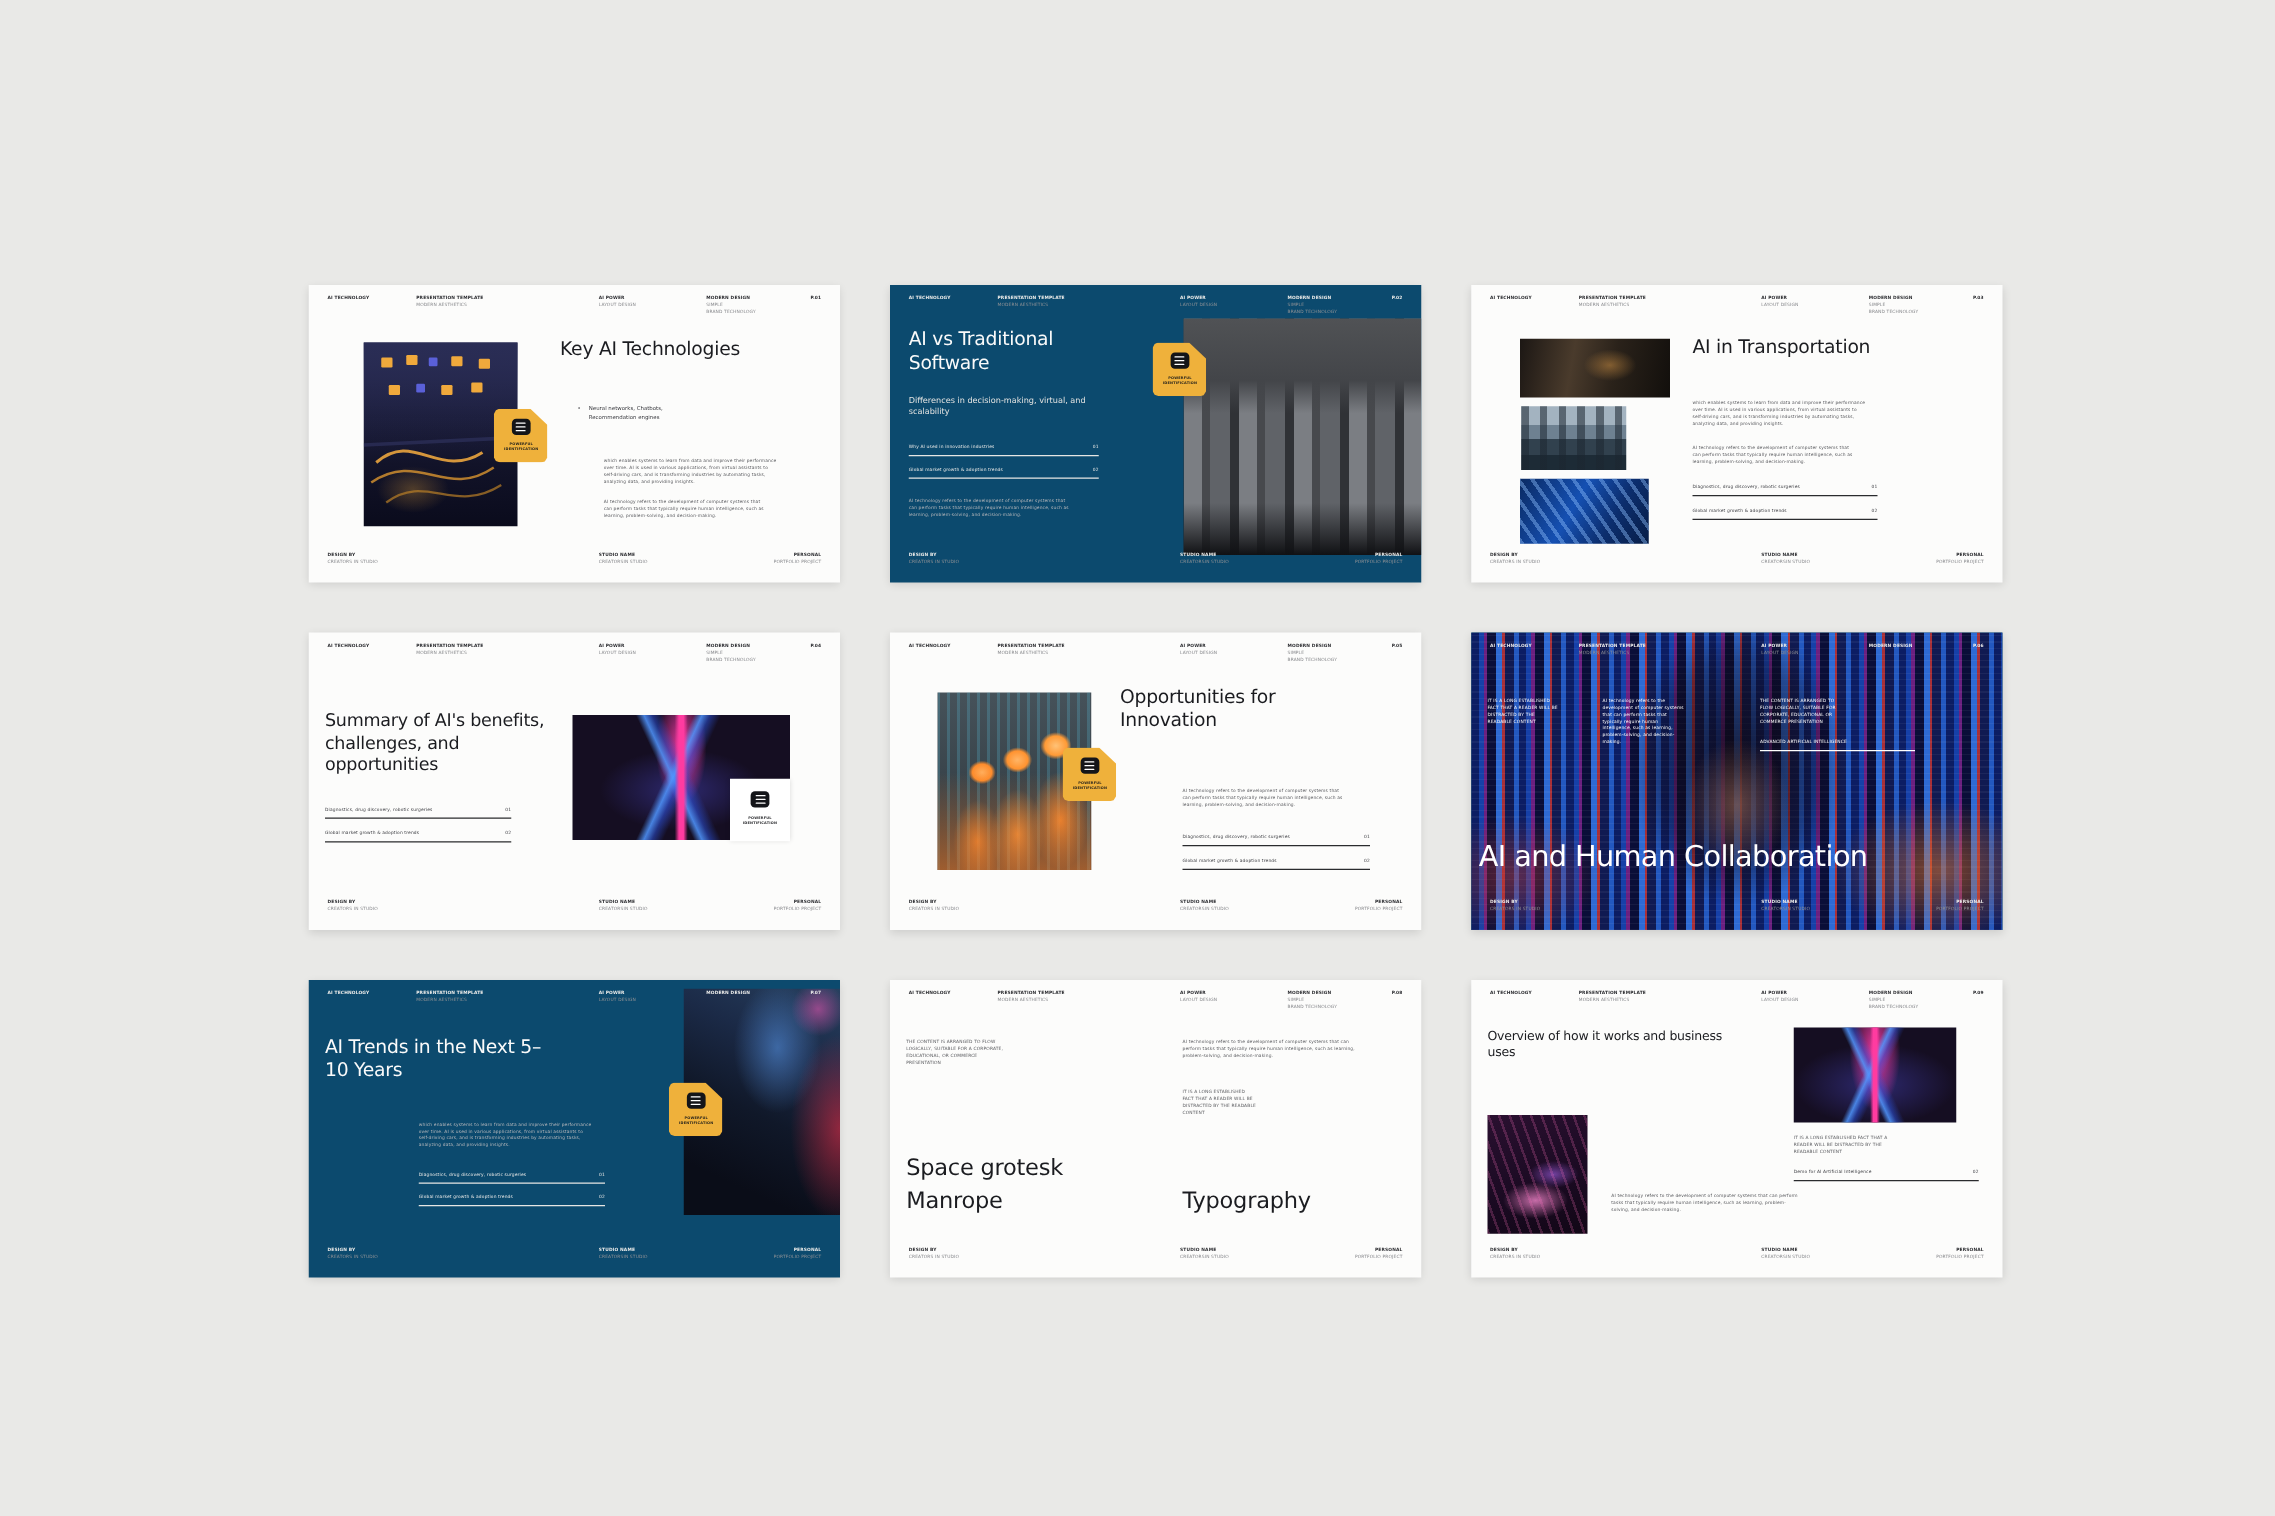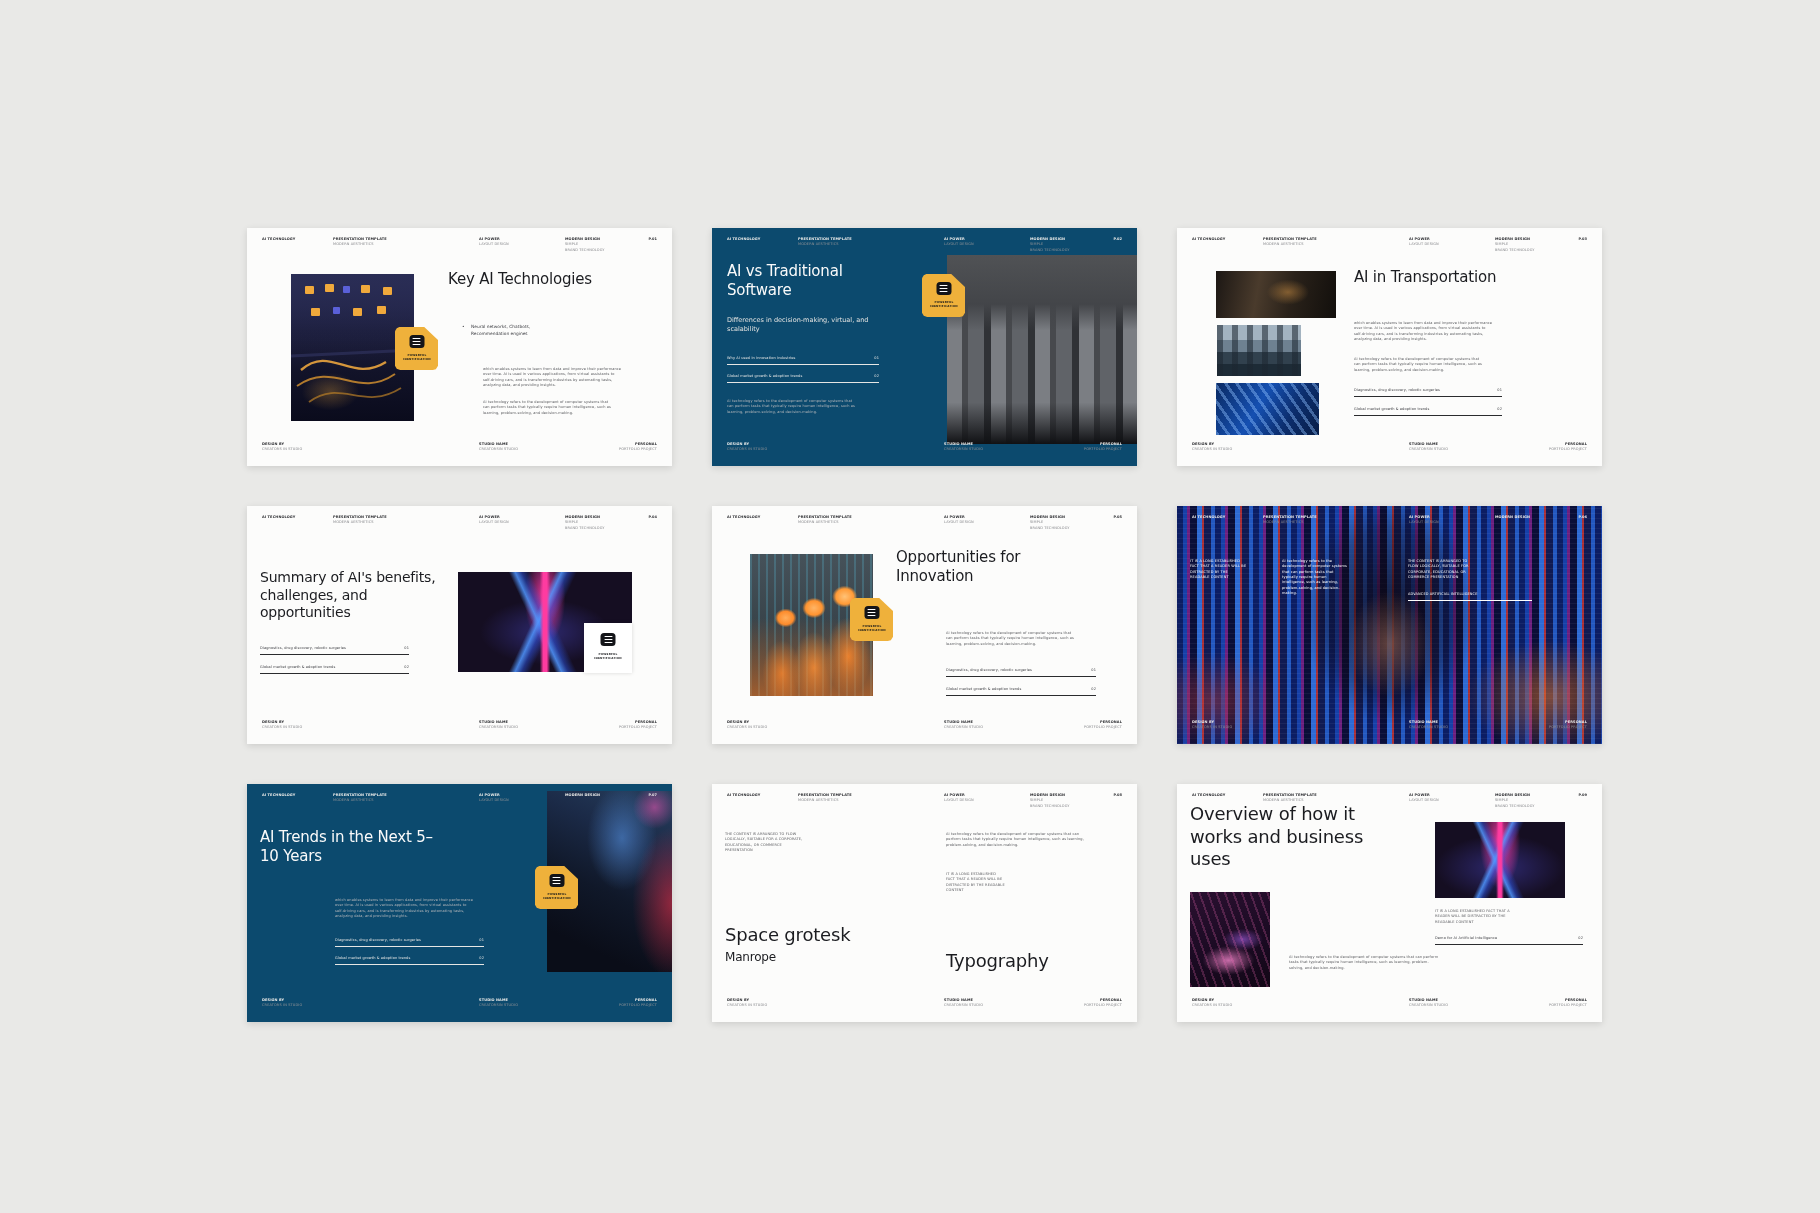--- a/index.html
+++ b/index.html
@@ -402,20 +402,21 @@
         <div class="hl1">MODERN DESIGN</div>
       </div>
     <div class="mi r hl1" style="right:15px;top:8px;width:100px">P.06</div>
 
     <div class="mi" style="left:13px;top:52px;width:115px;color:#fff">IT IS A LONG ESTABLISHED FACT THAT A READER WILL BE DISTRACTED BY THE READABLE CONTENT</div>
     <div class="mi" style="left:105px;top:52px;width:135px;color:#fff">AI technology refers to the development of computer systems that can perform tasks that typically require human intelligence, such as learning, problem-solving, and decision-making.</div>
     <div class="mi" style="left:231px;top:52px;width:135px;color:#fff">THE CONTENT IS ARRANGED TO FLOW LOGICALLY, SUITABLE FOR CORPORATE, EDUCATIONAL OR COMMERCE PRESENTATION</div>
     <div class="stat" style="left:231px;top:84px;width:124px;border-bottom-color:#fff">
       <div class="mi" style="left:0;top:1px;width:248px;color:#fff">ADVANCED ARTIFICIAL INTELLIGENCE</div>
     </div>
+    <div class="t" style="left:6px;top:166px;width:420px;font-size:23px;letter-spacing:-.5px;color:#ffffff">AI and Human Collaboration</div>
 
     <div class="mi" style="left:15px;top:213px;width:200px">
         <div class="hl1">DESIGN BY</div>
         <div class="hl2">CREATORS IN STUDIO</div>
       </div>
     <div class="mi" style="left:232px;top:213px;width:200px">
         <div class="hl1">STUDIO NAME</div>
         <div class="hl2">CREATORSIN STUDIO</div>
       </div>
     <div class="mi r" style="right:15px;top:213px;width:160px">
@@ -492,21 +493,21 @@
         <div class="hl2">SIMPLE</div>
         <div class="hl2">BRAND TECHNOLOGY</div>
       </div>
     <div class="mi r hl1" style="right:15px;top:8px;width:100px">P.08</div>
 
     <div class="mi" style="left:13px;top:47px;width:160px">THE CONTENT IS ARRANGED TO FLOW LOGICALLY, SUITABLE FOR A CORPORATE, EDUCATIONAL, OR COMMERCE PRESENTATION</div>
     <div class="mi para" style="left:234px;top:47px;width:290px">AI technology refers to the development of computer systems that can perform tasks that typically require human intelligence, such as learning, problem-solving, and decision-making.</div>
     <div class="mi" style="left:234px;top:87px;width:120px">IT IS A LONG ESTABLISHED FACT THAT A READER WILL BE DISTRACTED BY THE READABLE CONTENT</div>
 
     <div class="t" style="left:13px;top:140px;width:220px;font-size:18px">Space grotesk</div>
-    <div class="t" style="left:13px;top:166px;width:220px;font-size:12px">Manrope</div>
+    <div class="t" style="left:13px;top:166px;width:220px;font-size:18px">Manrope</div>
     <div class="t" style="left:234px;top:166px;width:220px;font-size:18px">Typography</div>
 
     <div class="mi" style="left:15px;top:213px;width:200px">
         <div class="hl1">DESIGN BY</div>
         <div class="hl2">CREATORS IN STUDIO</div>
       </div>
     <div class="mi" style="left:232px;top:213px;width:200px">
         <div class="hl1">STUDIO NAME</div>
         <div class="hl2">CREATORSIN STUDIO</div>
       </div>
@@ -526,21 +527,21 @@
         <div class="hl1">AI POWER</div>
         <div class="hl2">LAYOUT DESIGN</div>
       </div>
     <div class="mi" style="left:318px;top:8px;width:160px">
         <div class="hl1">MODERN DESIGN</div>
         <div class="hl2">SIMPLE</div>
         <div class="hl2">BRAND TECHNOLOGY</div>
       </div>
     <div class="mi r hl1" style="right:15px;top:8px;width:100px">P.09</div>
 
-    <div class="t" style="left:13px;top:19px;width:200px;font-size:18px">Overview of how it works and business uses</div>
+    <div class="t" style="left:13px;top:40px;width:200px;font-size:10px">Overview of how it works and business uses</div>
     <div class="img img-cross" style="left:258px;top:38px;width:130px;height:76px"></div>
     <div class="img img-hands" style="left:13px;top:108px;width:80px;height:95px"></div>
 
     <div class="mi" style="left:258px;top:124px;width:150px">IT IS A LONG ESTABLISHED FACT THAT A READER WILL BE DISTRACTED BY THE READABLE CONTENT</div>
     <div class="stat" style="left:258px;top:150px;width:148px">
       <div class="mi" style="left:0;top:1px;width:260px">Demo for AI Artificial Intelligence</div>
       <div class="mi r" style="right:0;top:1px;width:60px">02</div>
     </div>
     <div class="mi para" style="left:112px;top:170px;width:300px">AI technology refers to the development of computer systems that can perform tasks that typically require human intelligence, such as learning, problem-solving, and decision-making.</div>
 

